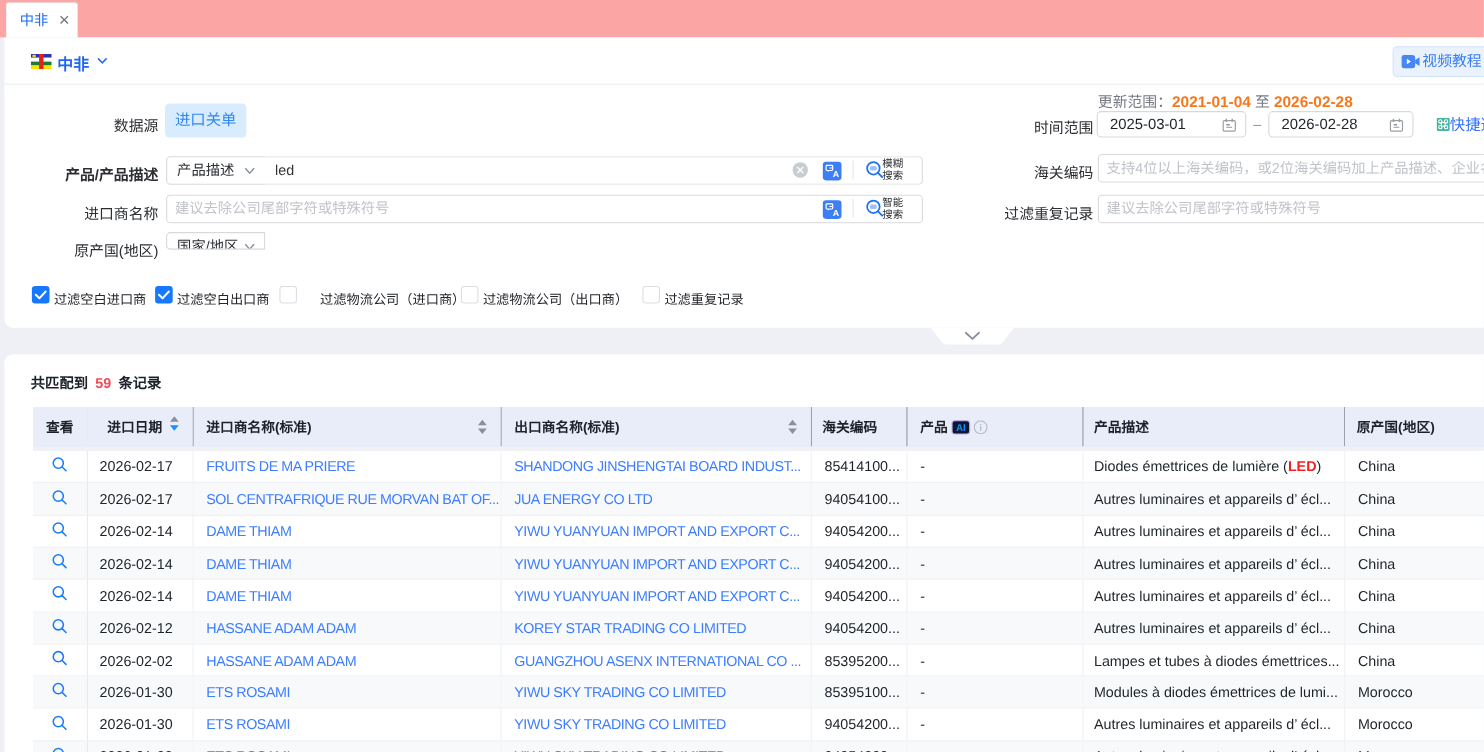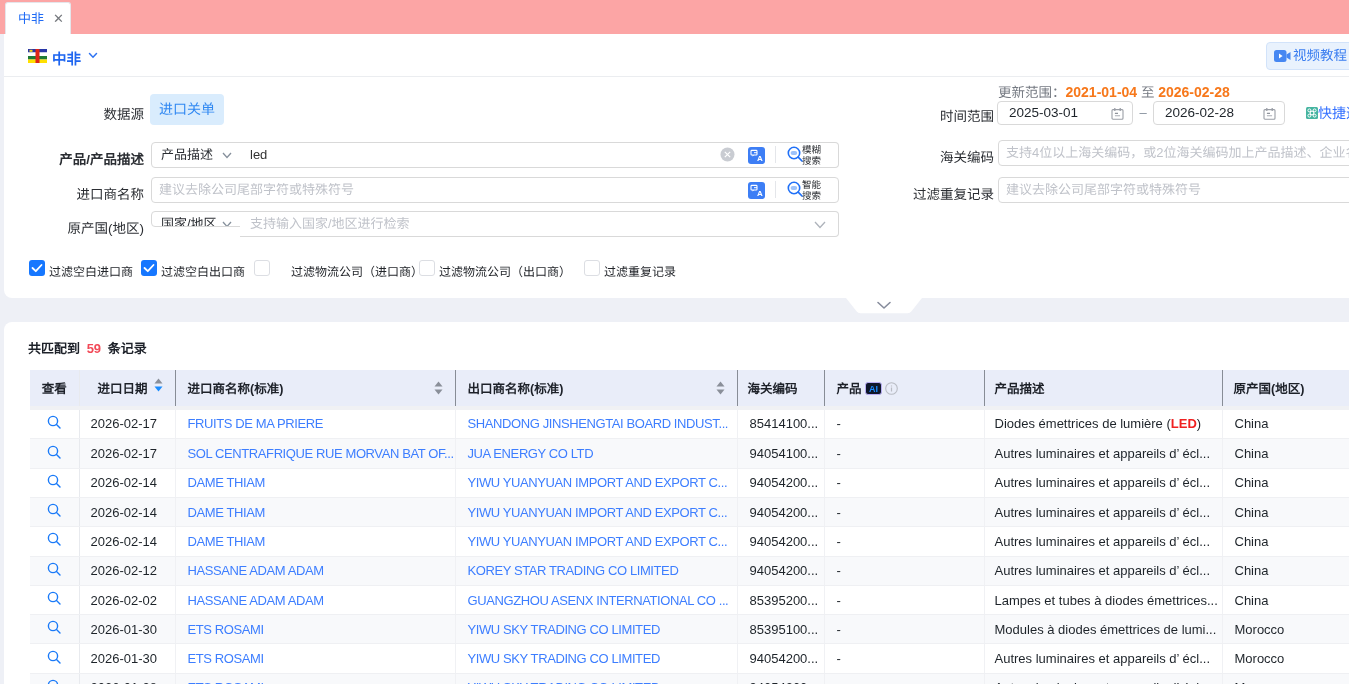--- a/index.html
+++ b/index.html
@@ -122,25 +122,20 @@
       <circle cx="7" cy="7" r="5.7" fill="none" stroke="#1f70f7" stroke-width="1.6"></circle>
       <rect x="3.6" y="4.9" width="6.6" height="4.2" rx="2.1" fill="#9dc2fa"></rect>
       <path d="M11.2 11.2 L15 15" stroke="#1f70f7" stroke-width="1.7" stroke-linecap="round"></path>
     </svg>
   <div class="srch" style="left:798px;top:145px;">智能<br>搜索</div>
 
   <div class="lab" style="top:183px;">原产国(地区)</div>
   <div class="ctl sel" style="left:147px;top:177px;width:90px;height:16px;line-height:24px;padding-left:9px;">国家/地区
     <svg class="abs" style="right:8px;top:9px;" width="10" height="7" viewBox="0 0 10 7">
         <path d="M1 1 L5 5.5 L9 1" stroke="#86909c" stroke-width="1.3" fill="none"></path>
-      </svg>
-  </div>
-  <div class="ctl inp2" style="left:236px;top:177px;width:599px;height:26px;line-height:24px;padding-left:10px;font-size:13px;"><span class="ph">支持输入国家/地区进行检索</span>
-    <svg class="abs" style="right:12px;top:9px;" width="12" height="8" viewBox="0 0 12 8">
-        <path d="M1 1 L6 6.5 L11 1" stroke="#aeb3bb" stroke-width="1.3" fill="none"></path>
       </svg>
   </div>
 
   <div class="abs" style="left:994px;top:47px;font-size:13.5px;color:#757a82;">更新范围：<b style="color:#f7781b;font-size:14px;">2021-01-04</b> 至 <b style="color:#f7781b;font-size:14px;">2026-02-28</b></div>
   <div class="lab" style="left:850px;top:71px;width:140px;">时间范围</div>
   <div class="ctl" style="left:993px;top:67px;width:136px;height:24px;line-height:22px;padding-left:11px;color:#1d2329;font-size:13.5px;">2025-03-01
     <svg class="abs" style="right:8px;top:5px;" width="13" height="13" viewBox="0 0 13 13">
         <rect x="1" y="2.6" width="11" height="9.6" rx="1" fill="none" stroke="#9a9ea6" stroke-width="1.1"></rect>
         <path d="M3.8 0.9 V4 M9.2 0.9 V4" stroke="#9a9ea6" stroke-width="1.3"></path>
         <path d="M3.9 6.4 H7" stroke="#8f939b" stroke-width="1.2"></path>

